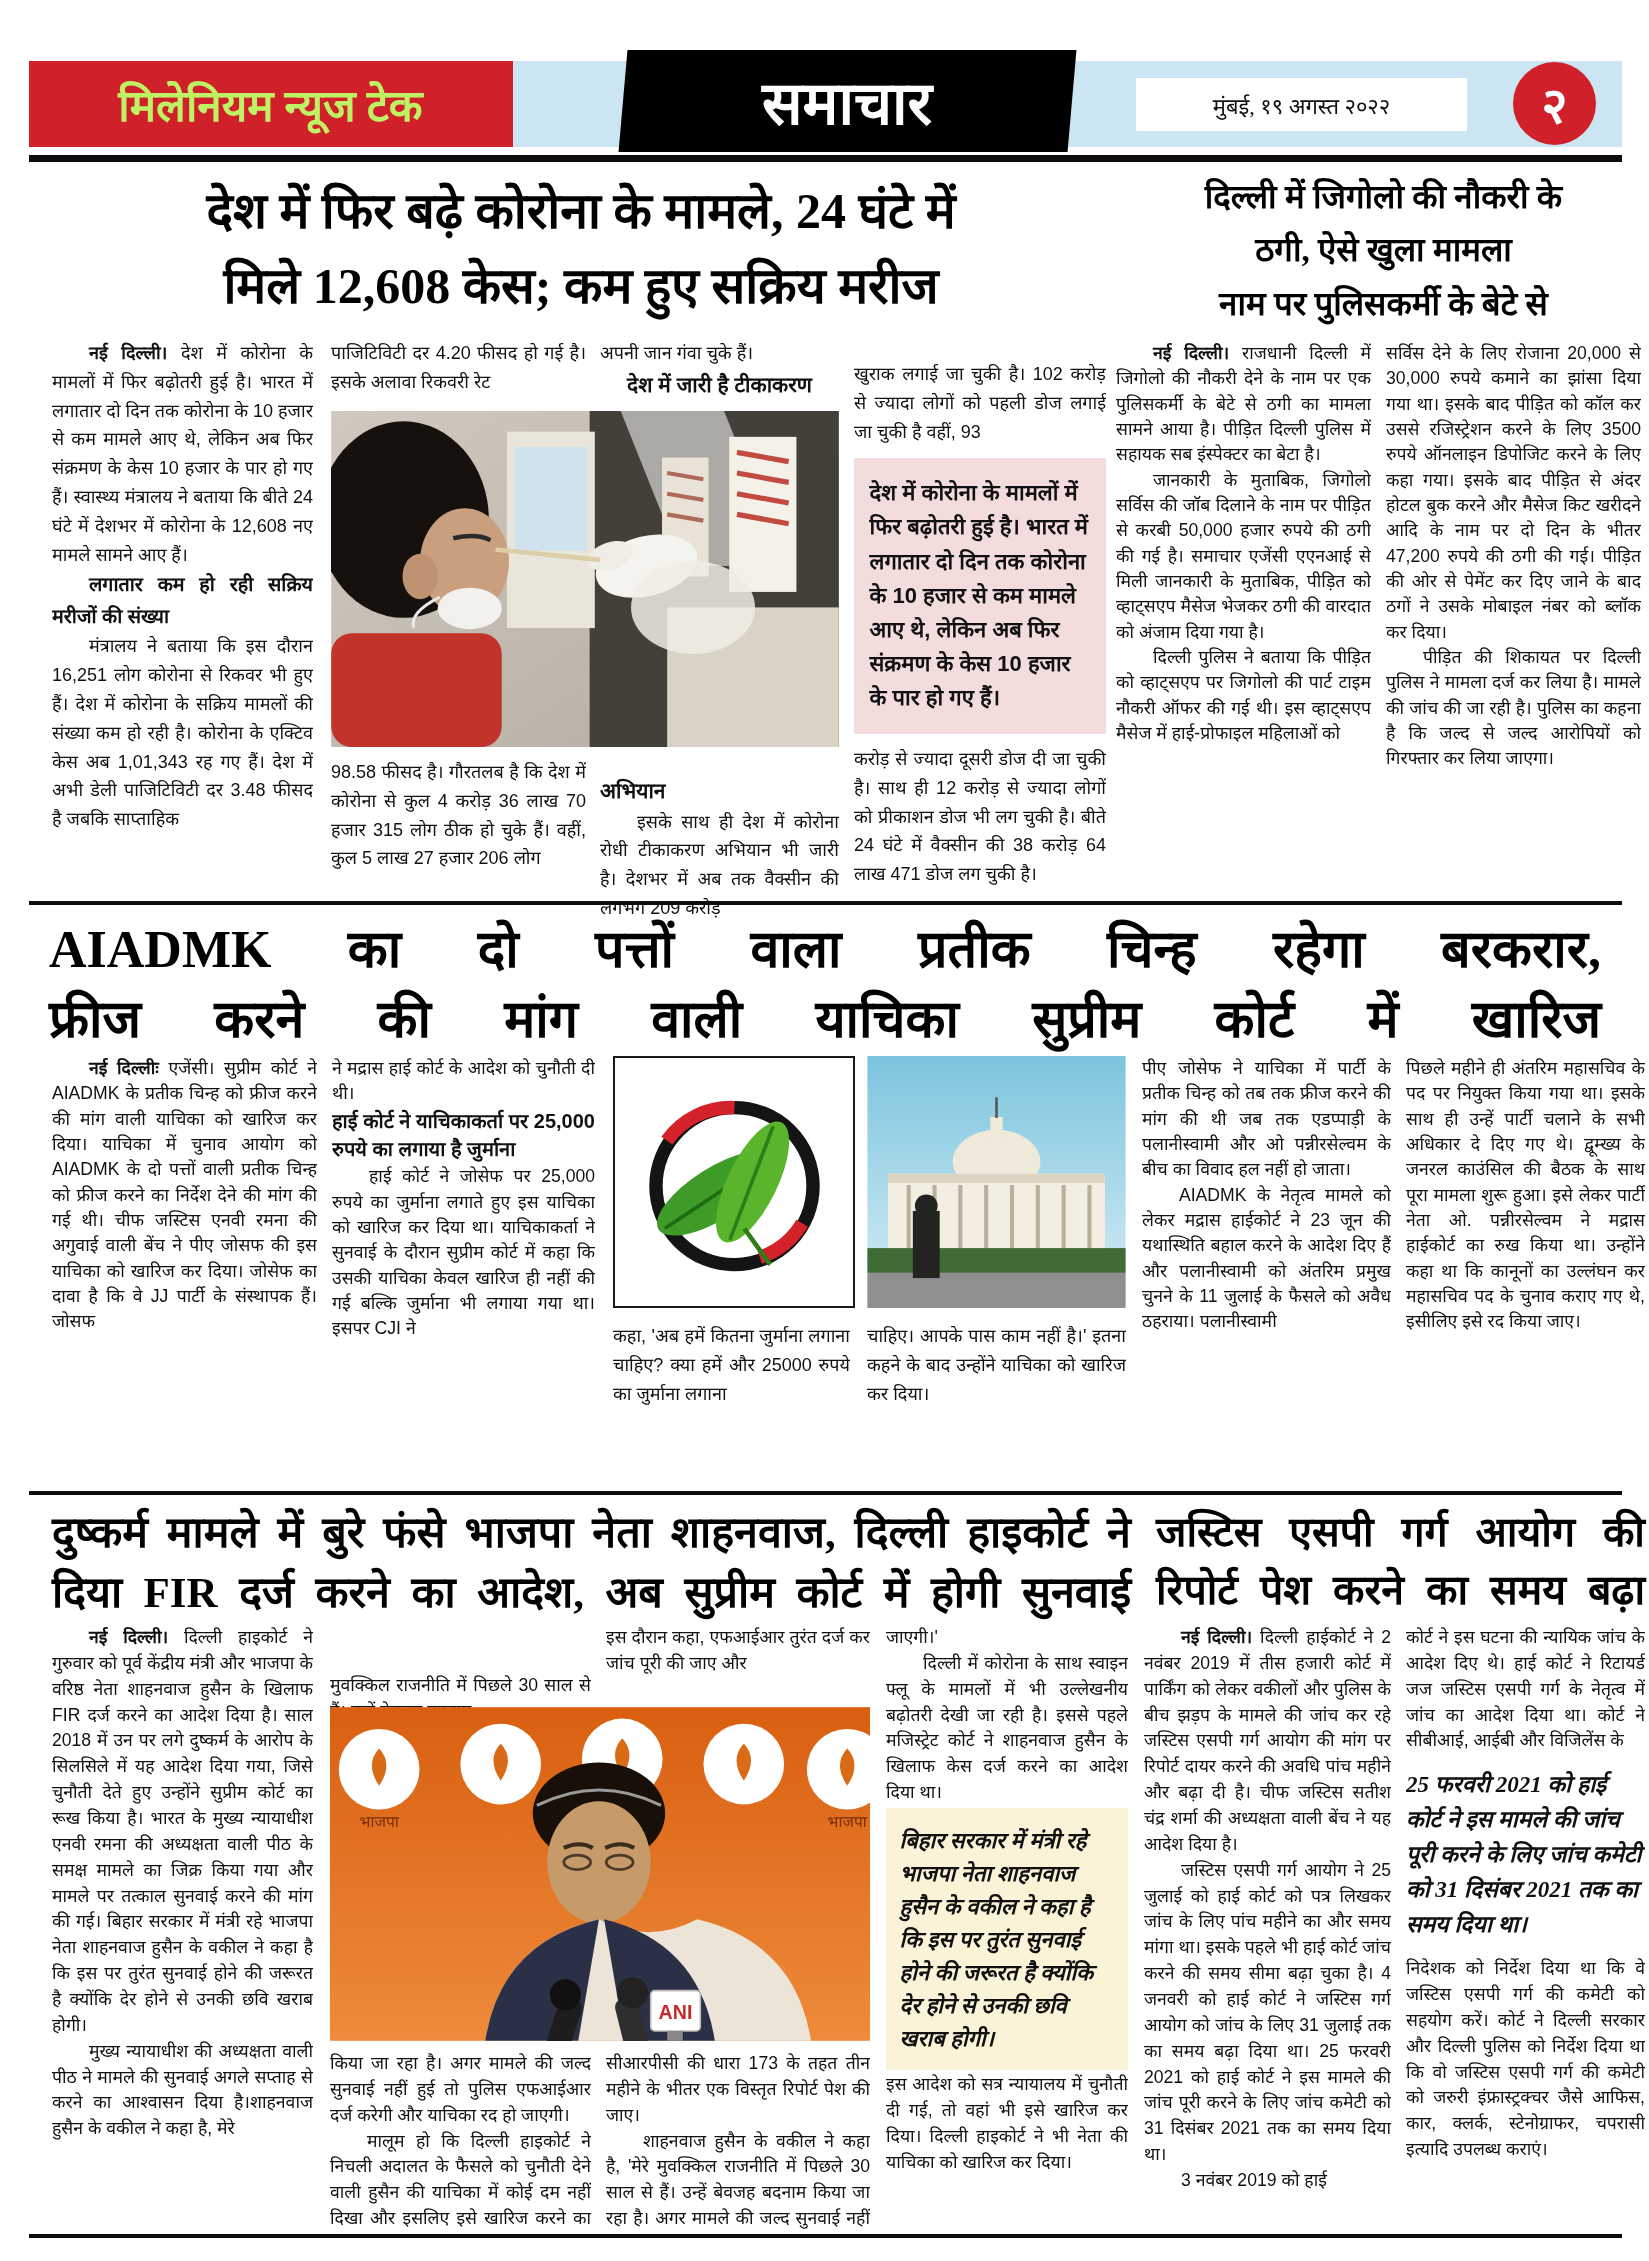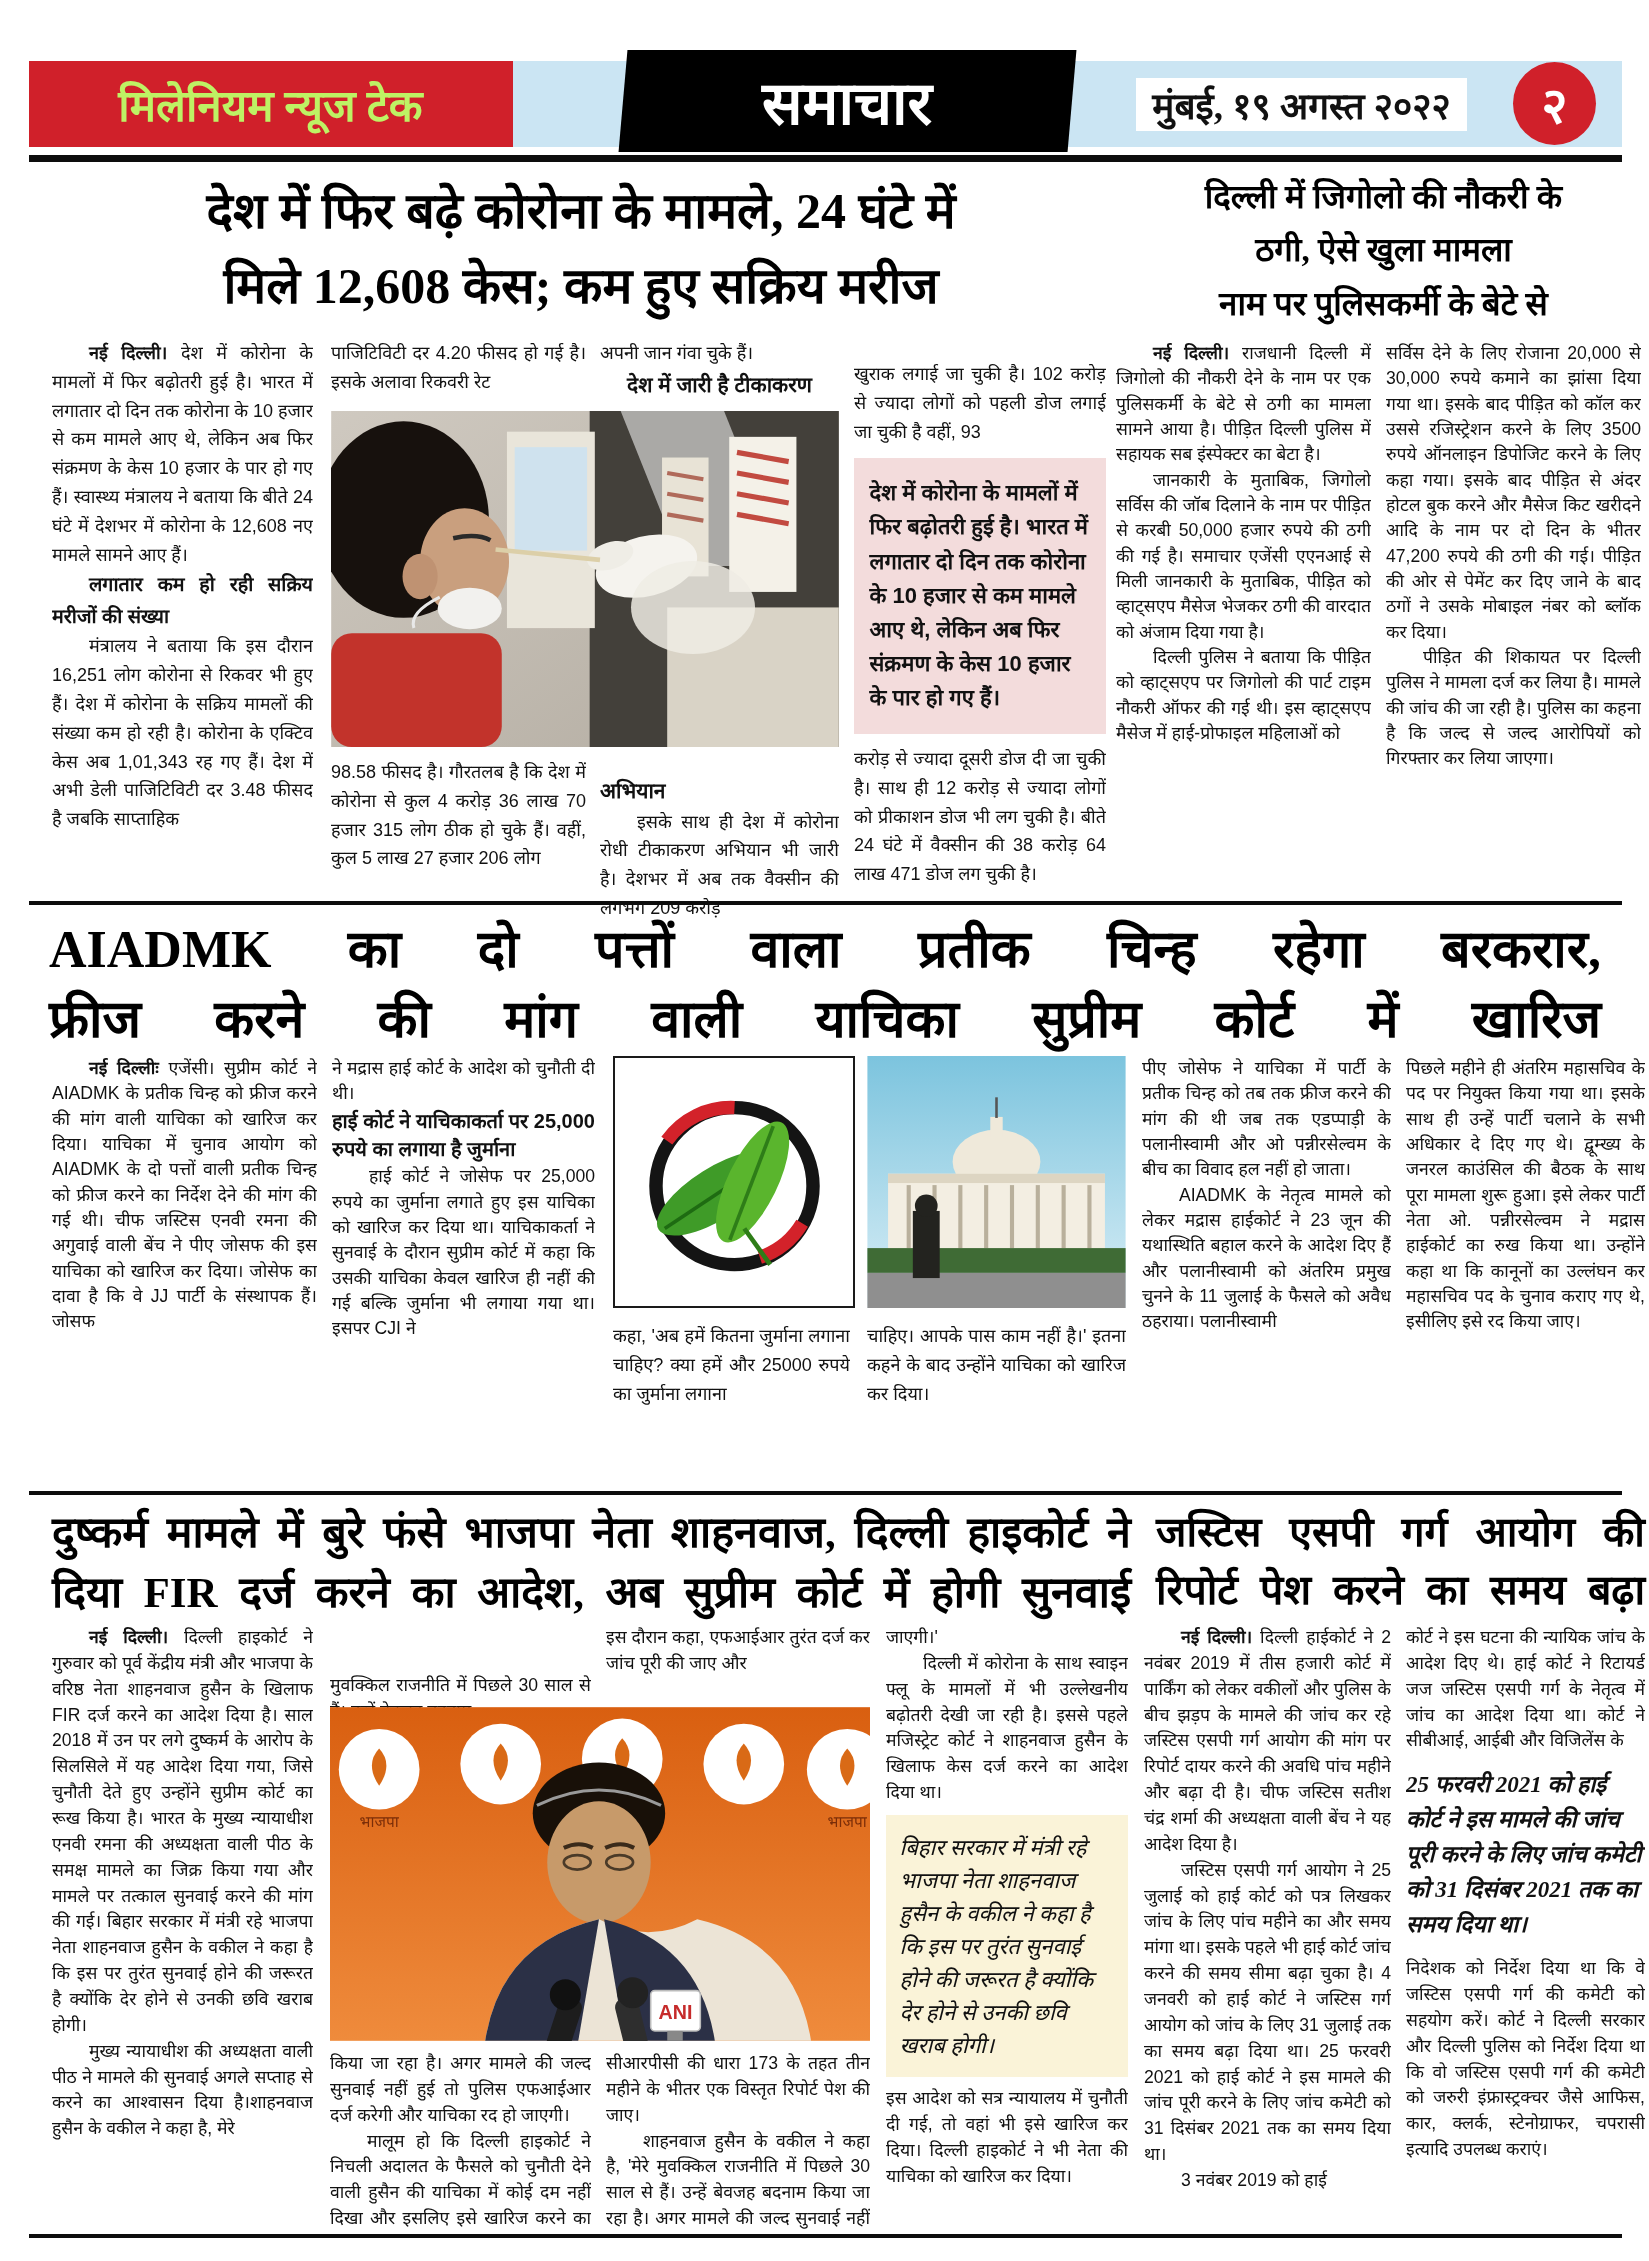--- a/index.html
+++ b/index.html
@@ -7,42 +7,42 @@
         font-family:"Liberation Sans",sans-serif;color:#111;}
   .abs{position:absolute;}
   
   .hdr-strip{left:28.5px;top:61px;width:1593px;height:86px;background:#cbe5f3;}
   .brand{left:28.5px;top:61px;width:484px;height:86px;background:#d0202a;display:flex;align-items:center;justify-content:center;}
   .brand span{color:#bef264;font-family:"Liberation Serif",serif;font-weight:bold;font-size:44px;white-space:nowrap;}
   .section{left:623px;top:50px;width:449px;height:102px;background:#000;transform:skewX(-5deg);
            display:flex;align-items:center;justify-content:center;}
   .section span{display:block;transform:skewX(5deg);color:#fff;font-family:"Liberation Serif",serif;font-weight:bold;font-size:60px;}
   .edition{left:1136px;top:78px;width:331px;height:53px;background:#fff;display:flex;align-items:center;justify-content:center;}
-  .edition span{font-family:"Liberation Serif",serif;font-weight:bold;font-size:37px;white-space:nowrap;}
+  .edition span{font-family:"Liberation Serif",serif;font-weight:normal;font-size:22px;white-space:nowrap;}
   .pgnum{left:1513px;top:62px;width:83px;height:83px;border-radius:50%;background:#d0202a;
          display:flex;align-items:center;justify-content:center;}
   .pgnum span{color:#fff;font-family:"Liberation Serif",serif;font-weight:bold;font-size:50px;}
   .rule{background:#0d0d0d;}
   
   .hl{font-family:"Liberation Serif",serif;font-weight:bold;color:#000;}
   .hl .ln{display:block;}
   .stretch .ln{text-align:justify;text-align-last:justify;}
   .center .ln{text-align:center;}
   
   .col{position:absolute;text-align:justify;overflow:hidden;}
   .col p{margin:0;text-indent:37px;}
   .col p.cont{text-indent:0;}
   .bt{font-size:18px;line-height:1.60;}   
   .bt2{font-size:17.6px;line-height:1.44;}  
   .bt3{font-size:17.6px;line-height:1.47;}  
   .sub{font-weight:bold;font-size:19.7px;}
   .dl{font-weight:bold;}
   .pinkbox{background:#f3dcdc;padding:18.6px 15.5px;margin:11.4px 0;font-weight:bold;font-size:22px;line-height:1.55;text-align:left;}
-  .yellowbox{background:#faf3d8;padding:15.5px 13.5px;margin:9px 0;font-style:italic;font-family:"Liberation Serif",serif;
-             font-weight:normal;font-size:22px;line-height:1.5;text-align:left;}
+  .yellowbox{background:#faf3d8;padding:15.5px 13.5px;margin:2px 0;font-style:italic;font-family:"Liberation Serif",serif;
+             font-weight:bold;font-size:22px;line-height:1.5;text-align:left;}
   .gquote{font-style:italic;font-family:"Liberation Serif",serif;font-weight:bold;font-size:23px;line-height:1.52;
           margin:13.5px 0;text-align:left;}
   .photo{position:absolute;overflow:hidden;}
   .logobox{border:2.1px solid #1a1a1a;background:#fff;box-sizing:border-box;}
 </style>
 </head>
 <body>
 
 <div class="page">
 

